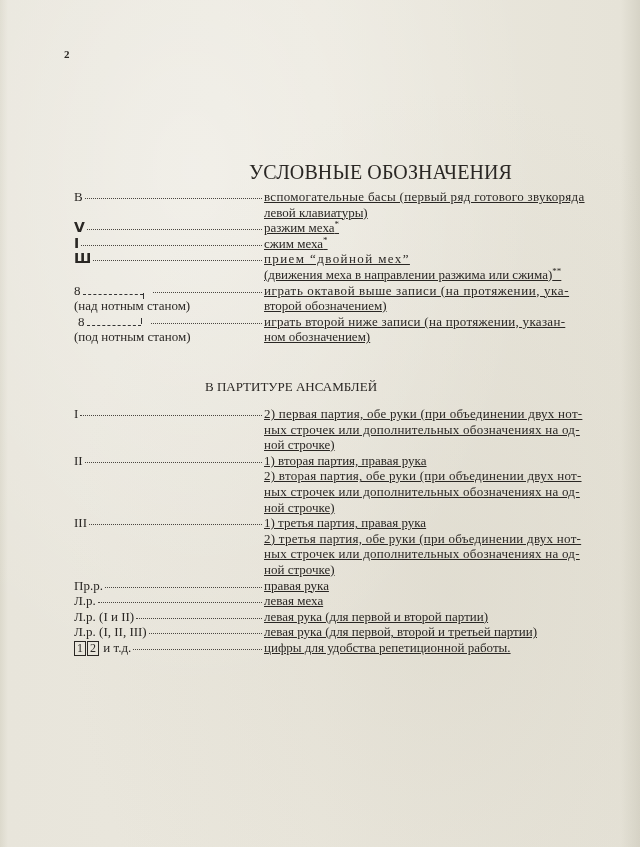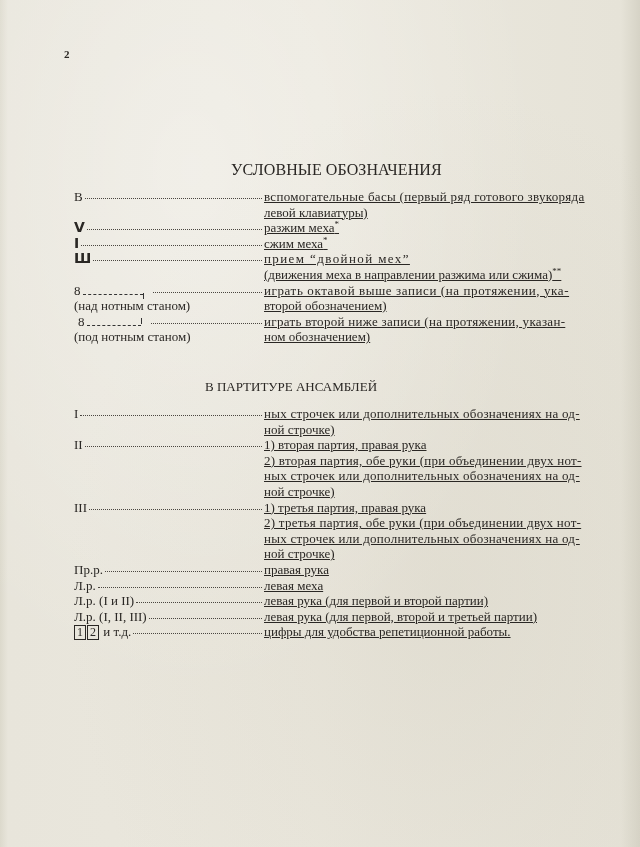--- a/index.html
+++ b/index.html
@@ -9,22 +9,22 @@
     background-image:
       radial-gradient(ellipse at 30% 20%, rgba(255,255,255,0.35), rgba(255,255,255,0) 55%),
       radial-gradient(ellipse at 70% 70%, rgba(210,205,190,0.35), rgba(255,255,255,0) 60%),
       linear-gradient(90deg, #dcd9cc 0px, #e8e5db 8px, #ebe8de 50%, #e6e3d8 97%, #d6d3c6 100%);
     font-family: "Liberation Serif", "DejaVu Serif", serif;
     color: #2a2724;
     position: relative;
   }
   .page-number { position: absolute; left: 64px; top: 48px; font-size: 11px; font-weight: bold; }
   .title {
-    position: absolute; left: 231px; top: 161px;
-    font-size: 16px; letter-spacing: 0.1px;
+    position: absolute; left: 249px; top: 161px;
+    font-size: 20px; letter-spacing: 0.1px;
   }
   .subtitle {
     position: absolute; left: 205px; top: 379px;
     font-size: 13px;
   }
   .legend { position: absolute; left: 74px; width: 560px; font-size: 13px; line-height: 15.6px; }
   .legend1 { top: 189px; }
   .legend2 { top: 406px; }
   .row { display: flex; align-items: flex-start; }
   .term {
@@ -135,20 +135,21 @@
 <div class="subtitle">В ПАРТИТУРЕ АНСАМБЛЕЙ</div>
 
 <div class="legend legend2">
 
   <div class="row">
     <div class="term">
         <span class="label">I</span>
         <span class="dots"></span>
       </div>
     <div class="def">
+      <div style="letter-spacing:0.25px">2) первая партия, обе руки (при объединении двух нот-</div>
       <div style="letter-spacing:0.25px">ных строчек или дополнительных обозначениях на од-</div>
       <div>ной строчке)</div>
     </div>
   </div>
 
   <div class="row">
     <div class="term">
         <span class="label">II</span>
         <span class="dots"></span>
       </div>

